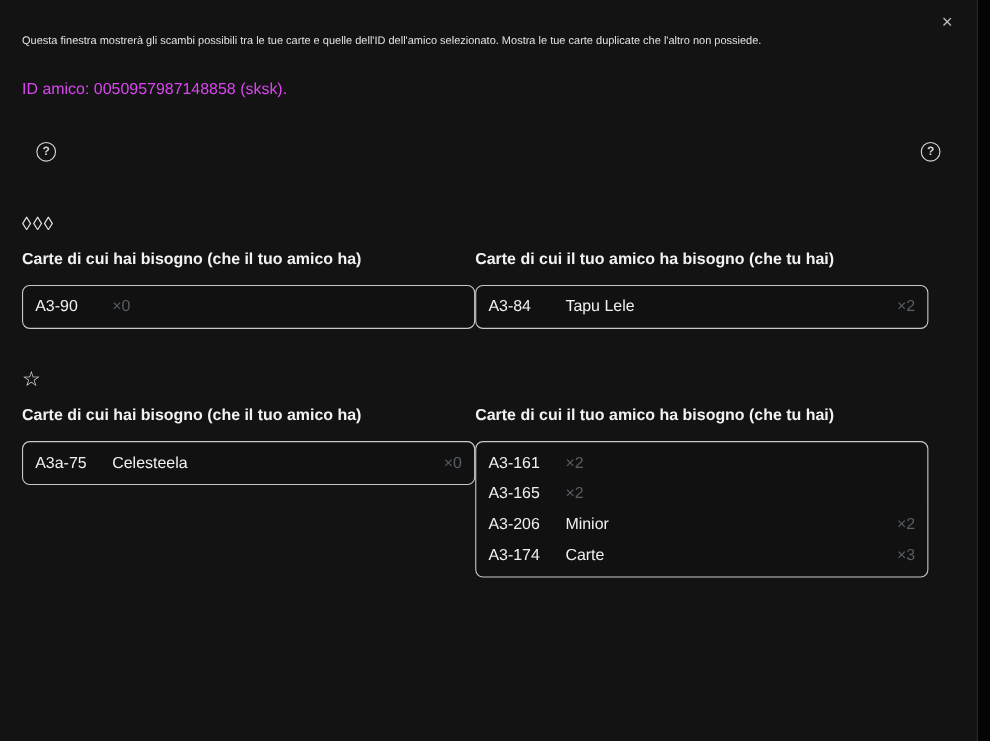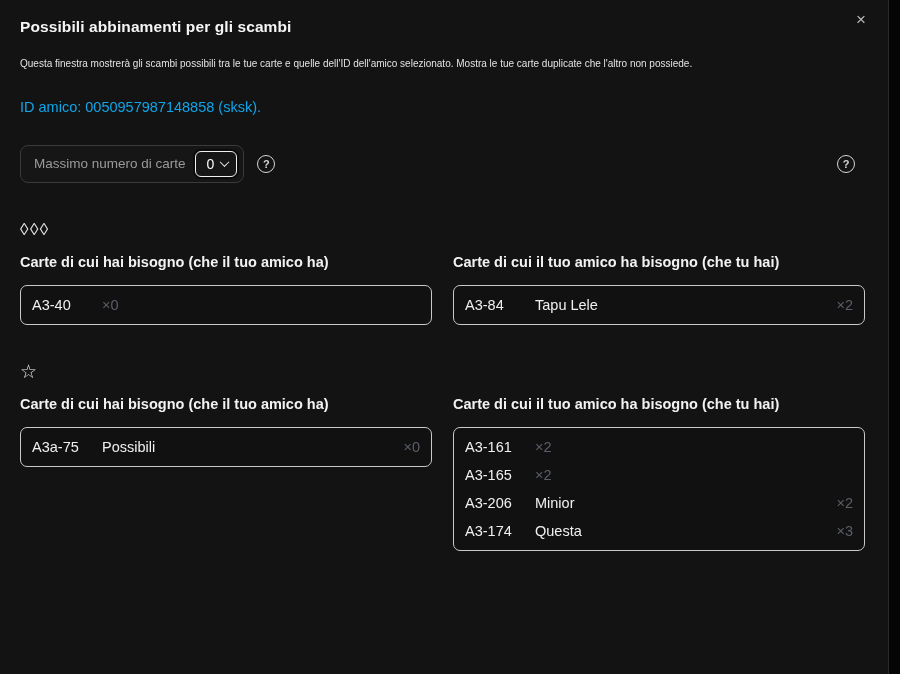--- a/index.html
+++ b/index.html
@@ -39,21 +39,21 @@
   .desc {
     margin-top: 17px;
     font-size: 10px;
     line-height: 21.5px;
     color: #e2e2e2;
     max-width: 852px;
   }
   .friend-id {
     margin-top: 24px;
     font-size: 14.5px;
-    color: #0ea5e9;
+    color: #d946ef;
   }
   
   .controls {
     margin-top: 30px;
     display: flex;
     justify-content: space-between;
     align-items: center;
     height: 38px;
   }
   .ctrl-cluster { display: flex; align-items: center; }
@@ -115,21 +115,20 @@
     margin-top: 37px;
     font-size: 17px;
     color: #e9e9e9;
     letter-spacing: 1.5px;
     height: 20px;
     line-height: 20px;
   }
   .rarity.star { font-size: 19px; font-weight: 700; letter-spacing: 0; }
   .cols {
     display: flex;
-    gap: 21px;
     align-items: flex-start;
     margin-top: 14px;
   }
   .col { width: 412px; }
   .col-header {
     font-size: 14.5px;
     font-weight: 700;
     color: #f2f2f2;
     margin-bottom: 15px;
   }
@@ -150,53 +149,45 @@
   .card-name { flex: 1 1 auto; }
   .card-count { color: #5a5f68; flex: 0 0 auto; }
 </style>
 </head>
 <body>
 
 <div class="modal">
 
   <button class="close-btn">×</button>
 
-  <h1 class="title">Possibili abbinamenti per gli scambi</h1>
 
   <p class="desc">Questa finestra mostrerà gli scambi possibili tra le tue carte e quelle dell'ID dell'amico selezionato. Mostra le tue carte duplicate che l'altro non possiede.</p>
 
   <p class="friend-id">ID amico: 0050957987148858 (sksk).</p>
 
   <div class="controls">
 
     <div class="ctrl-cluster">
-      <div class="group">
-        <span class="glabel">Massimo numero di carte</span>
-        <div class="select focused">
-          <span>0</span>
-          <span class="chev"></span>
-        </div>
-      </div>
       <span class="help left-help">?</span>
     </div>
 
     <div class="ctrl-cluster">
       <span class="help right-help">?</span>
     </div>
 
   </div>
 
   <section>
     <div class="rarity">◊◊◊</div>
     <div class="cols">
       <div class="col">
         <h2 class="col-header">Carte di cui hai bisogno (che il tuo amico ha)</h2>
         <div class="cardbox">
           <div class="card-row">
-            <span class="card-code">A3-40</span>
+            <span class="card-code">A3-90</span>
             <span class="card-count">×0</span>
           </div>
         </div>
       </div>
       <div class="col">
         <h2 class="col-header">Carte di cui il tuo amico ha bisogno (che tu hai)</h2>
         <div class="cardbox">
           <div class="card-row">
             <span class="card-code">A3-84</span>
             <span class="card-name">Tapu Lele</span>
@@ -208,21 +199,21 @@
   </section>
 
   <section>
     <div class="rarity star">☆</div>
     <div class="cols">
       <div class="col">
         <h2 class="col-header">Carte di cui hai bisogno (che il tuo amico ha)</h2>
         <div class="cardbox">
           <div class="card-row">
             <span class="card-code">A3a-75</span>
-            <span class="card-name">Possibili</span>
+            <span class="card-name">Celesteela</span>
             <span class="card-count">×0</span>
           </div>
         </div>
       </div>
       <div class="col">
         <h2 class="col-header">Carte di cui il tuo amico ha bisogno (che tu hai)</h2>
         <div class="cardbox">
           <div class="card-row">
             <span class="card-code">A3-161</span>
             <span class="card-count">×2</span>
@@ -231,21 +222,21 @@
             <span class="card-code">A3-165</span>
             <span class="card-count">×2</span>
           </div>
           <div class="card-row">
             <span class="card-code">A3-206</span>
             <span class="card-name">Minior</span>
             <span class="card-count">×2</span>
           </div>
           <div class="card-row">
             <span class="card-code">A3-174</span>
-            <span class="card-name">Questa</span>
+            <span class="card-name">Carte</span>
             <span class="card-count">×3</span>
           </div>
         </div>
       </div>
     </div>
   </section>
 
 </div>
 
 </body></html>

